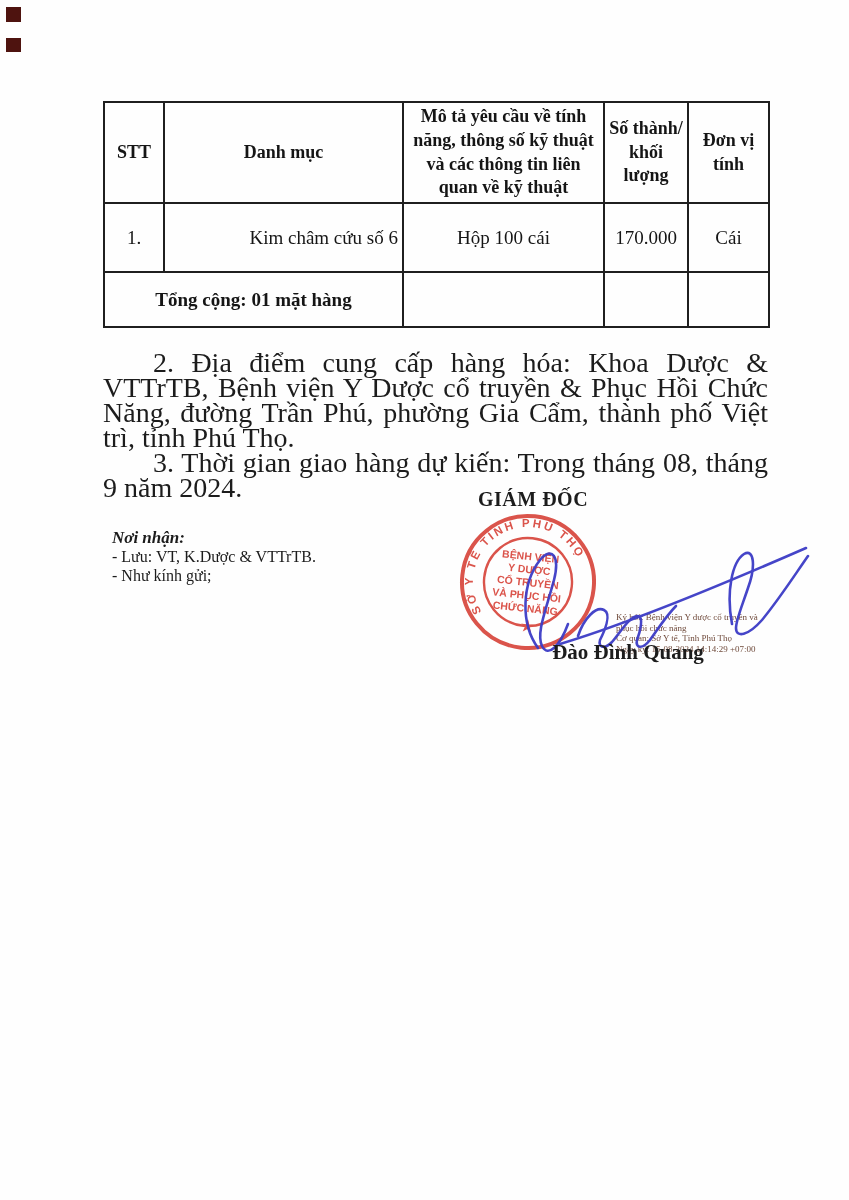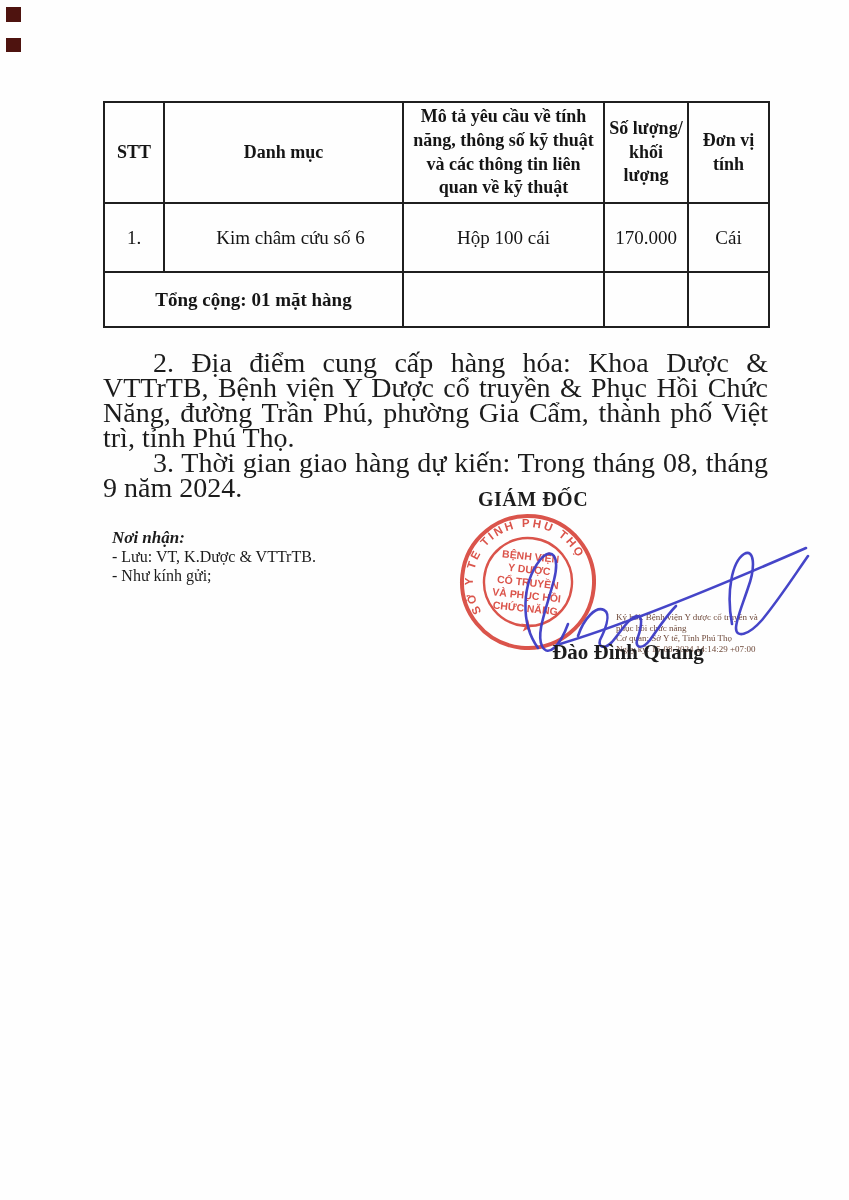--- a/index.html
+++ b/index.html
@@ -21,21 +21,21 @@
     font-size:19px; color:#151515;
   }
   .doc-table td, .doc-table th {
     border:2px solid #1f1f1f; vertical-align:middle;
     text-align:center; padding:2px 4px; overflow:hidden;
   }
   .doc-table th { font-weight:bold; font-size:18px; line-height:1.32; }
   .doc-table .row-head     { height:100px; }
   .doc-table .row-item     { height:69px;  }
   .doc-table .row-total    { height:55px;  }
-  .doc-table .cell-danhmuc { text-align:center; padding-left:18px; }
+  .doc-table .cell-danhmuc { text-align:right; padding-left:18px; }
   .doc-table .cell-total   { font-weight:bold; font-size:19px;margin-left:24px; }
 
   
   .body-text {
     position:absolute; left:103px; top:350px; width:665px;
     font-size:28px; line-height:25px; text-align:justify;
   }
   .body-text p { text-indent:50px; }
 
   
@@ -78,21 +78,21 @@
         <col style="width:239px">
         <col style="width:201px">
       <col style="width:84px">
         <col style="width:81px">
     </colgroup>
     <tbody>
       <tr class="row-head">
         <th>STT</th>
         <th>Danh mục</th>
         <th>Mô tả yêu cầu về tính năng, thông số kỹ thuật và các thông tin liên quan về kỹ thuật</th>
-        <th>Số lượng/ khối lượng</th>
+        <th>Số thành/ khối lượng</th>
         <th>Đơn vị tính</th>
       </tr>
       <tr class="row-item">
         <td>1.</td>
         <td class="cell-danhmuc">Kim châm cứu số 6</td>
         <td>Hộp 100 cái</td>
         <td>170.000</td>
         <td>Cái</td>
       </tr>
       <tr class="row-total">

